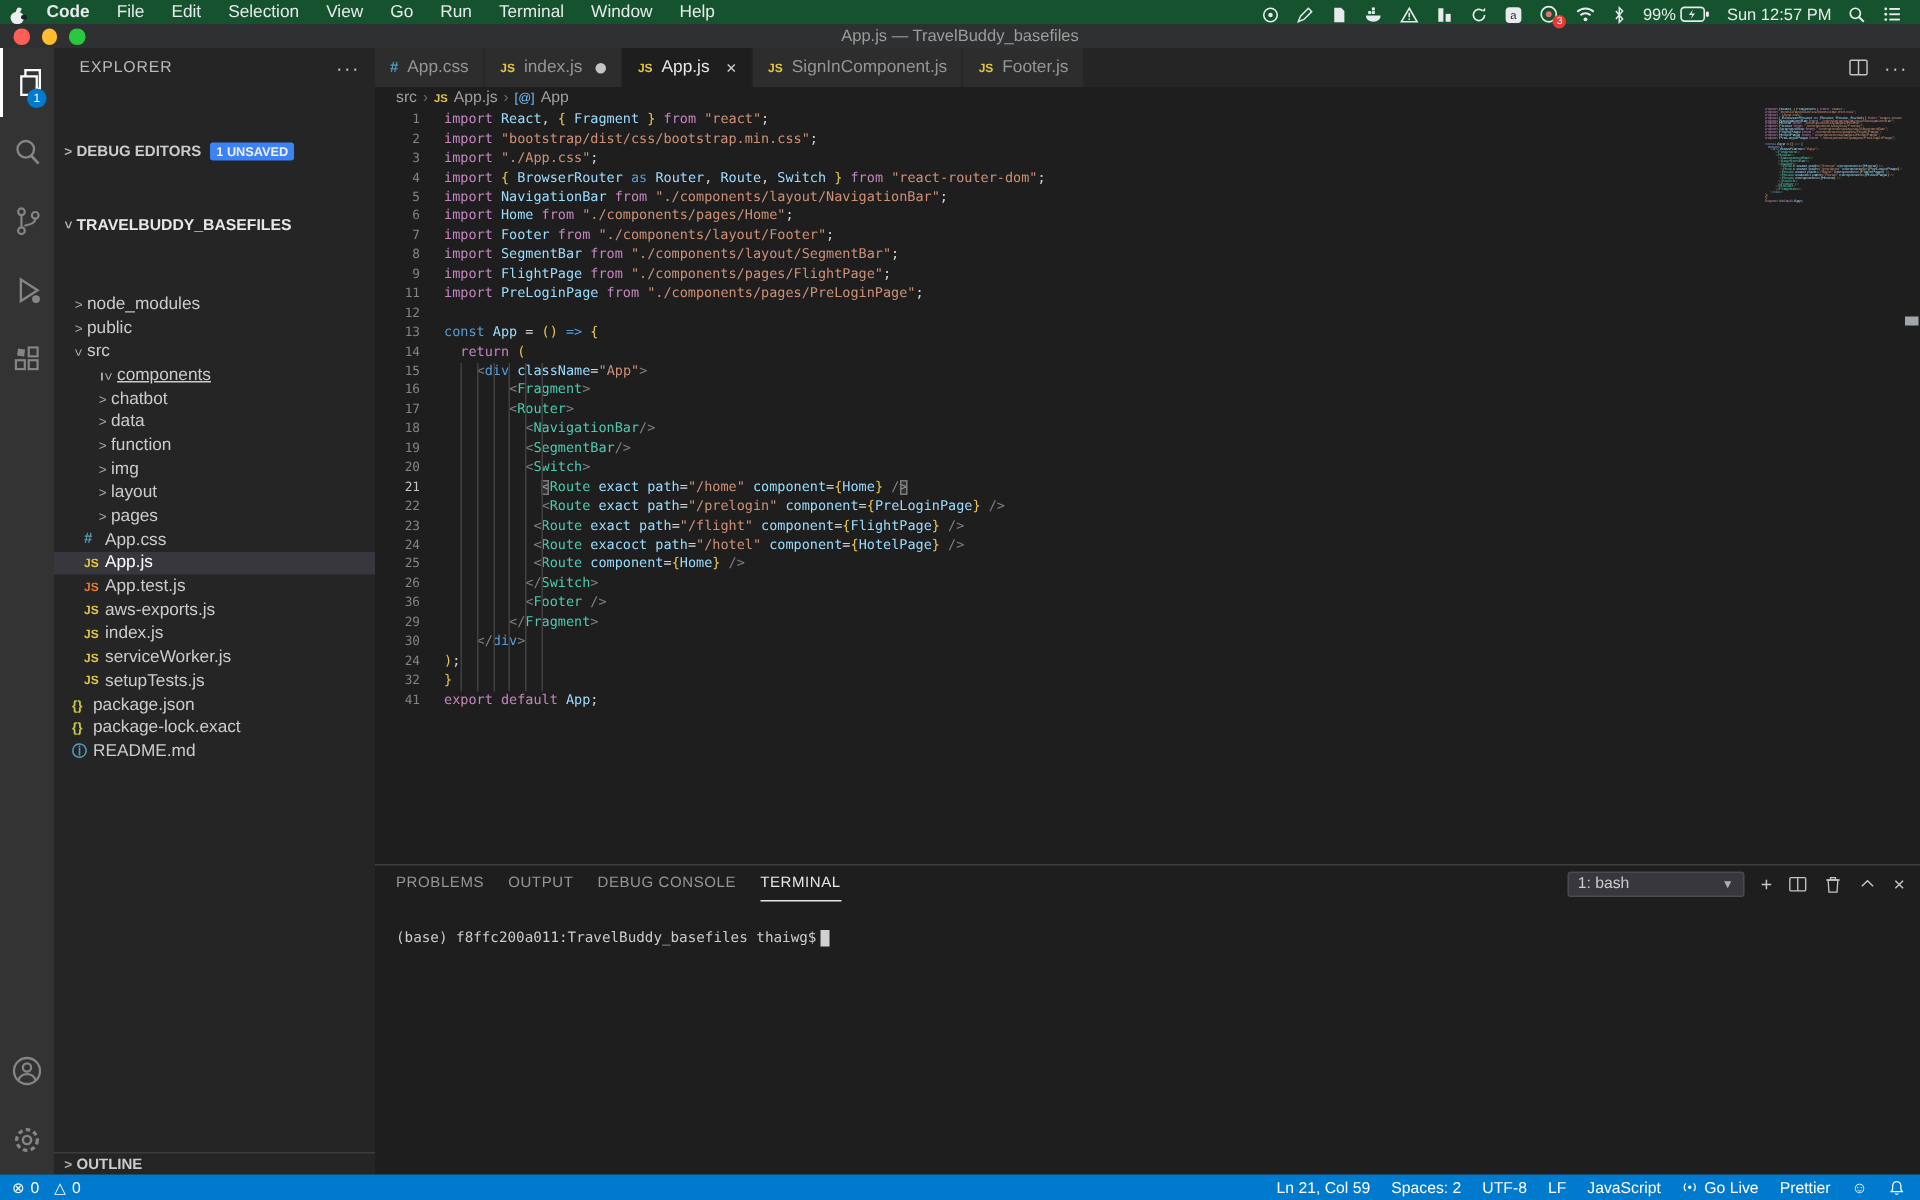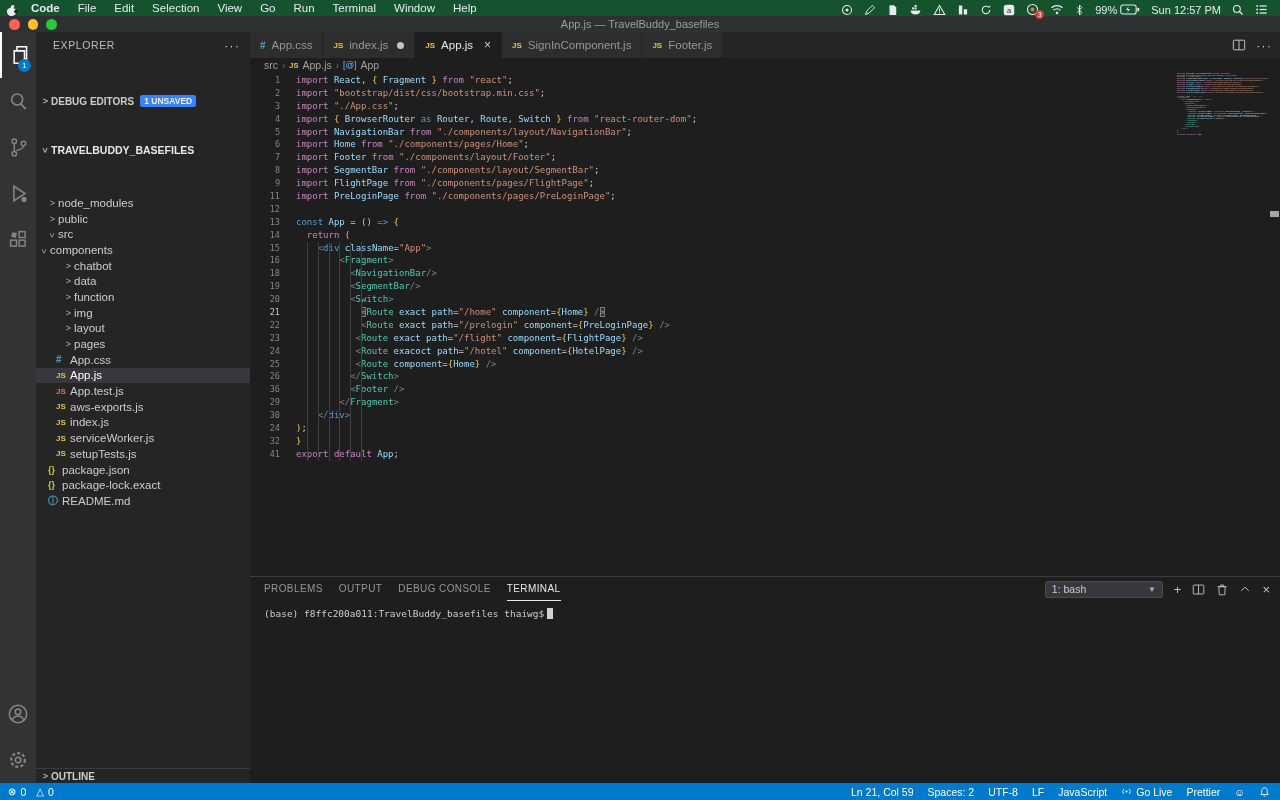--- a/index.html
+++ b/index.html
@@ -93,21 +93,21 @@
   .tk-x { color:#9a9a9a; outline:1px solid #7a7a7a; outline-offset:-1px; background:rgba(110,110,110,0.22); }
   .guide { position:absolute; width:1px; background:#404040; }
 
   .minimap { position:absolute; top:0; right:12px; width:92px; height:130px; overflow:hidden; }
   .minimap-inner { transform:scale(0.19,0.148); transform-origin:0 0; width:520px; }
   .minimap-inner .lc { padding-left:4px; }
   .minimap-inner .tk-x { outline:none; background:none; }
   .ruler-mark { position:absolute; right:1px; top:139px; width:9px; height:6px; background:#b9bec4; opacity:0.85; }
 
   
-  .panel { height:207px; border-top:1px solid #3e3e42; background:#1e1e1e; display:flex; flex-direction:column; flex:none; }
+  .panel { height:207px; border-top:1px solid #3e3e42; background:#1e1e1e; display:flex; flex-direction:column; flex:none;gap:12px; }
   .panel-bar { height:24px; display:flex; align-items:center; padding:0 10px 0 14px; flex:none; }
   .panel-tabs { display:flex; gap:16px; height:100%; align-items:center; }
   .ptab { font-size:10px; letter-spacing:0.4px; color:#969696; height:100%; display:flex; align-items:center; border-bottom:1px solid transparent; }
   .ptab.active { color:#e7e7e7; border-bottom-color:#e7e7e7; }
   .panel-right { margin-left:auto; display:flex; align-items:center; gap:11px; color:#c5c5c5; }
   .shell-select { display:flex; align-items:center; gap:6px; background:#37373d; border:1px solid #4a4a4f;
                   border-radius:2px; height:17px; padding:0 6px; width:118px; font-size:10.5px; color:#cccccc; }
   .shell-select .sel-chev { margin-left:auto; font-size:8px; color:#b0b0b0; }
   .picon { font-size:13px; line-height:1; display:flex; align-items:center; }
   .terminal { flex:1; padding:7px 0 0 14px; font-family:"DejaVu Sans Mono", monospace; font-size:9.5px; color:#cccccc; }
@@ -327,21 +327,21 @@
             <span>node_modules</span>
           </span>
           <span class="tree-row" style="padding-left: 11px;">
             <span class="chev">&gt;</span>
             <span>public</span>
           </span>
           <span class="tree-row" style="padding-left: 11px;">
             <span class="chev open">&gt;</span>
             <span>src</span>
           </span>
-          <span class="tree-row" style="padding-left: 3px;">
+          <span class="tree-row" style="padding-left: 31px; text-decoration: underline;">
             <span class="chev open">&gt;</span>
             <span>components</span>
           </span>
           <span class="tree-row" style="padding-left: 27px;">
             <span class="chev">&gt;</span>
             <span>chatbot</span>
           </span>
           <span class="tree-row" style="padding-left: 27px;">
             <span class="chev">&gt;</span>
             <span>data</span>
@@ -506,20 +506,24 @@
               <span class="ln">14</span>
               <span class="lc"><span class="tk-p">  </span><span class="tk-k">return </span><span class="tk-g">(</span></span>
             </span>
             <span class="cl">
               <span class="ln">15</span>
               <span class="lc"><span class="tk-p">    </span><span class="tk-a">&lt;</span><span class="tk-b">div</span><span class="tk-p"> </span><span class="tk-i">className</span><span class="tk-p">=</span><span class="tk-s">"App"</span><span class="tk-a">&gt;</span></span>
             </span>
             <span class="cl">
               <span class="ln">16</span>
               <span class="lc"><span class="tk-p">        </span><span class="tk-a">&lt;</span><span class="tk-t">Fragment</span><span class="tk-a">&gt;</span></span>
+            </span>
+            <span class="cl">
+              <span class="ln">17</span>
+              <span class="lc"><span class="tk-p">        </span><span class="tk-a">&lt;</span><span class="tk-t">Router</span><span class="tk-a">&gt;</span></span>
             </span>
             <span class="cl">
               <span class="ln">18</span>
               <span class="lc"><span class="tk-p">          </span><span class="tk-a">&lt;</span><span class="tk-t">NavigationBar</span><span class="tk-a">/&gt;</span></span>
             </span>
             <span class="cl">
               <span class="ln">19</span>
               <span class="lc"><span class="tk-p">          </span><span class="tk-a">&lt;</span><span class="tk-t">SegmentBar</span><span class="tk-a">/&gt;</span></span>
             </span>
             <span class="cl">

